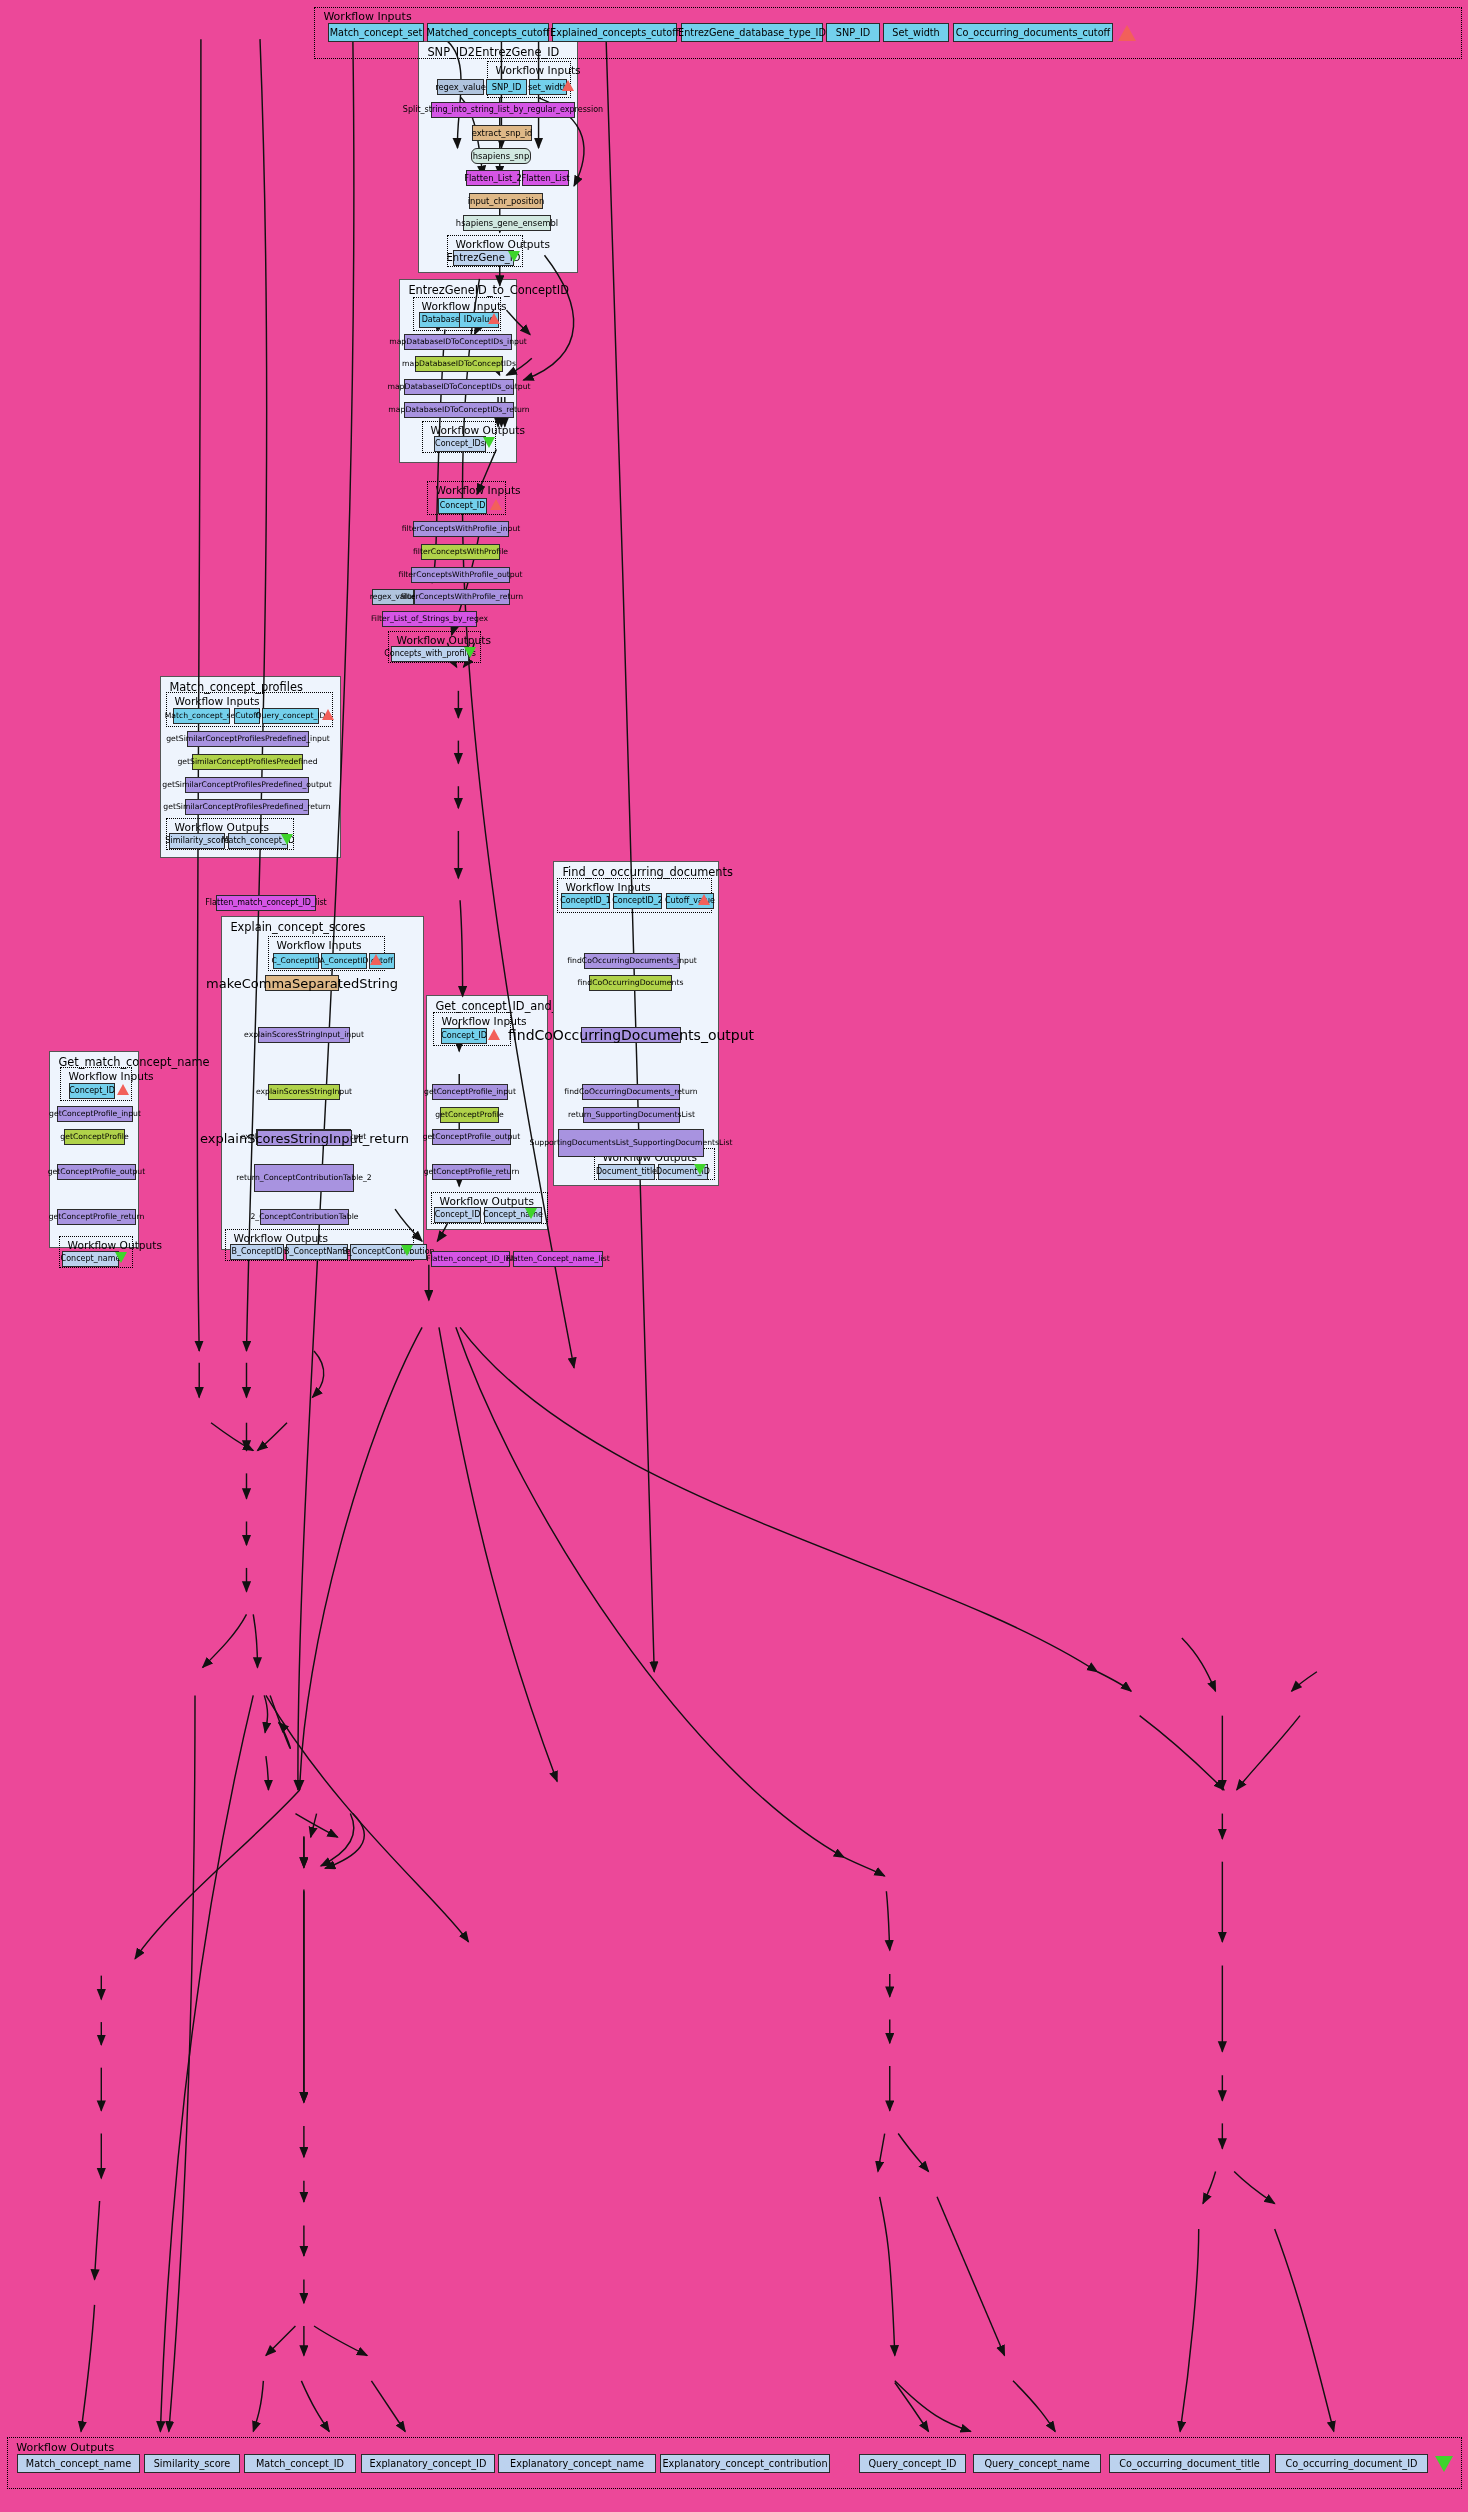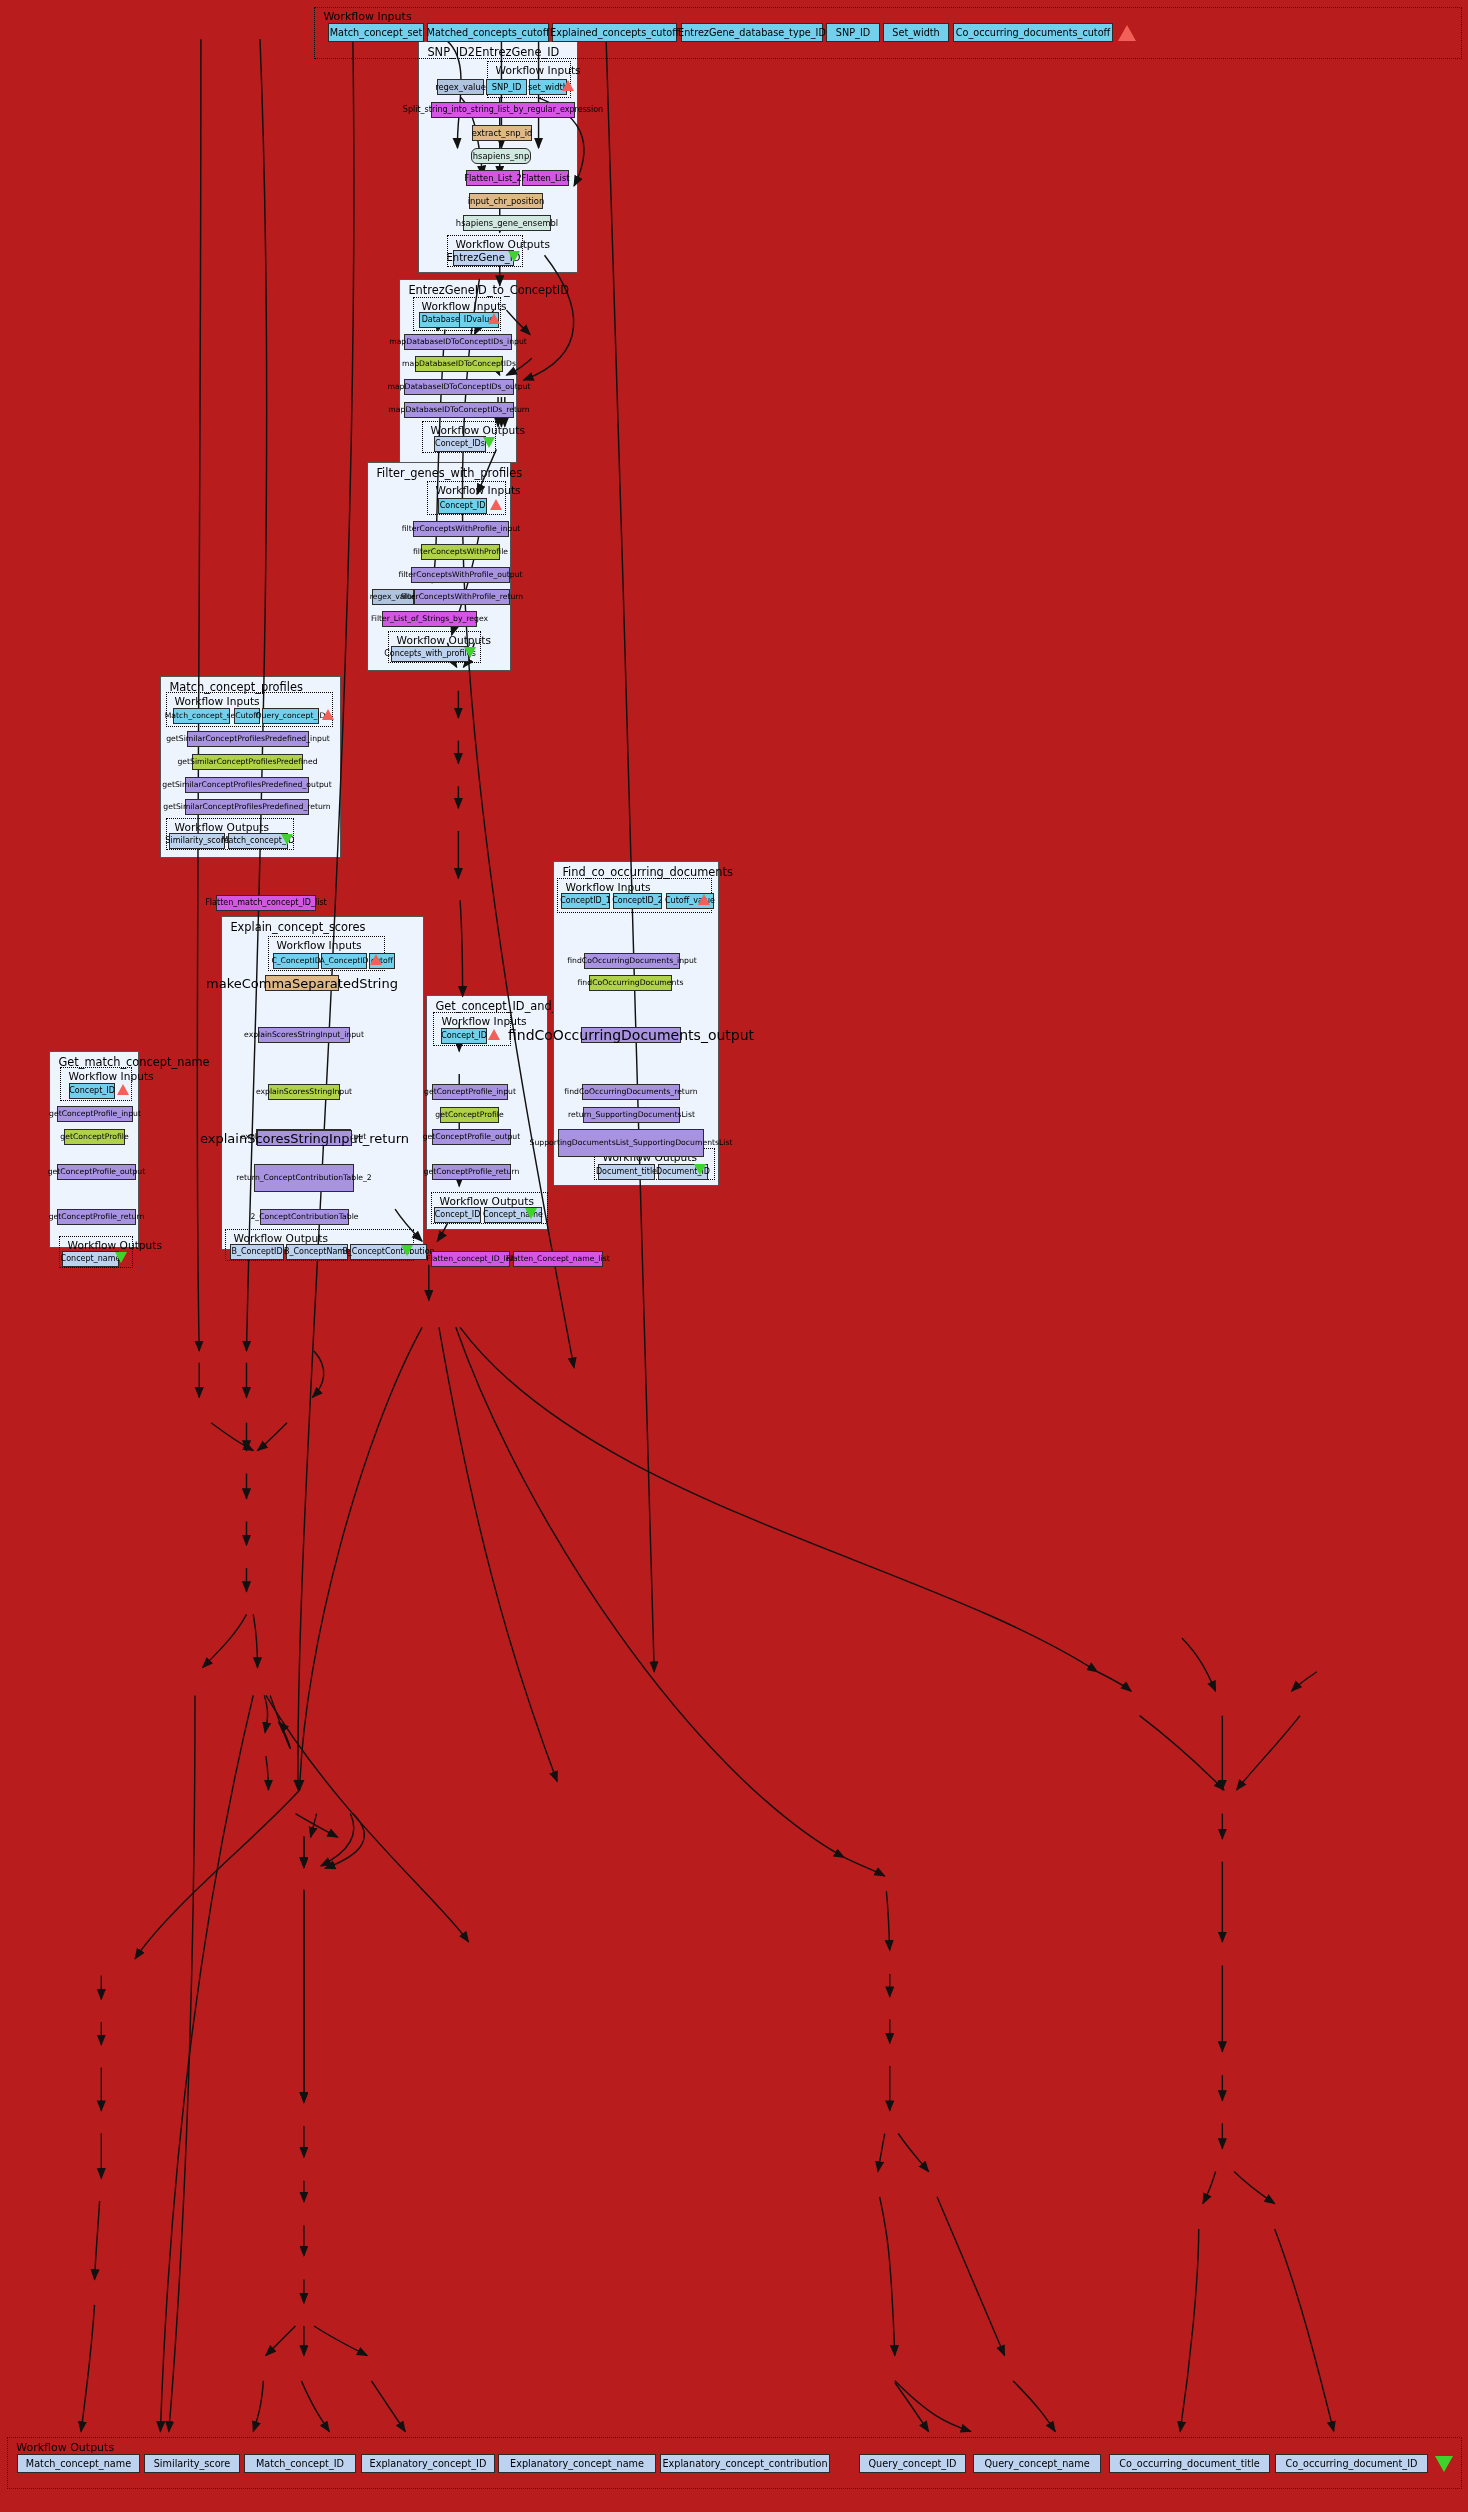--- a/index.html
+++ b/index.html
@@ -7,21 +7,21 @@
     padding: 0;
     background: #ffffff;
   }
   body {
     font-family: "DejaVu Sans", sans-serif;
   }
   #canvas {
     position: relative;
     width: 1468px;
     height: 2512px;
-    background: #b91c1c;
+    background: #ec4899;
     overflow: hidden;
   }
   svg#edges {
     position: absolute;
     left: 0; top: 0;
     width: 1468px;
     height: 2512px;
     pointer-events: none;
     z-index: 5;
   }
@@ -303,23 +303,20 @@
   <div class="node n-proc" style="left:404px; top:334px; width:108px; height:16px; font-size:7.7px;">mapDatabaseIDToConceptIDs_input</div>
   <div class="node n-service" style="left:415px; top:356px; width:88px; height:16px; font-size:7.7px;">mapDatabaseIDToConceptIDs</div>
   <div class="node n-proc" style="left:404px; top:379px; width:110px; height:16px; font-size:7.7px;">mapDatabaseIDToConceptIDs_output</div>
   <div class="node n-proc" style="left:404px; top:402px; width:110px; height:16px; font-size:7.7px;">mapDatabaseIDToConceptIDs_return</div>
   <div class="dashbox" style="left:422px; top:421px; width:74px; height:32px;">
     <div class="dash-title">Workflow Outputs</div>
   </div>
   <div class="node n-output" style="left:434px; top:436px; width:52px; height:16px; font-size:8px;">Concept_IDs</div>
   <div class="tri-down" style="left:483px; top:437px; border-left-width:6.8px; border-right-width:6.8px; border-top-width:11.8px;"></div>
 
-  <div class="cluster" style="left:367px; top:462px; width:144px; height:209px;">
-    <div class="cluster-title">Filter_genes_with_profiles</div>
-  </div>
   <div class="dashbox" style="left:427px; top:481px; width:79px; height:34px;">
     <div class="dash-title">Workflow Inputs</div>
   </div>
   <div class="node n-input" style="left:438px; top:498px; width:49px; height:16px; font-size:8px;">Concept_ID</div>
   <div class="tri-up" style="left:490px; top:499px; border-left-width:6.8px; border-right-width:6.8px; border-bottom-width:11.8px;"></div>
   <div class="node n-proc" style="left:413px; top:521px; width:96px; height:16px; font-size:7.7px;">filterConceptsWithProfile_input</div>
   <div class="node n-service" style="left:421px; top:544px; width:79px; height:16px; font-size:7.7px;">filterConceptsWithProfile</div>
   <div class="node n-proc" style="left:411px; top:567px; width:99px; height:16px; font-size:7.7px;">filterConceptsWithProfile_output</div>
   <div class="node n-const" style="left:372px; top:589px; width:42px; height:16px; font-size:7.7px;">regex_value</div>
   <div class="node n-proc" style="left:414px; top:589px; width:96px; height:16px; font-size:7.7px;">filterConceptsWithProfile_return</div>

